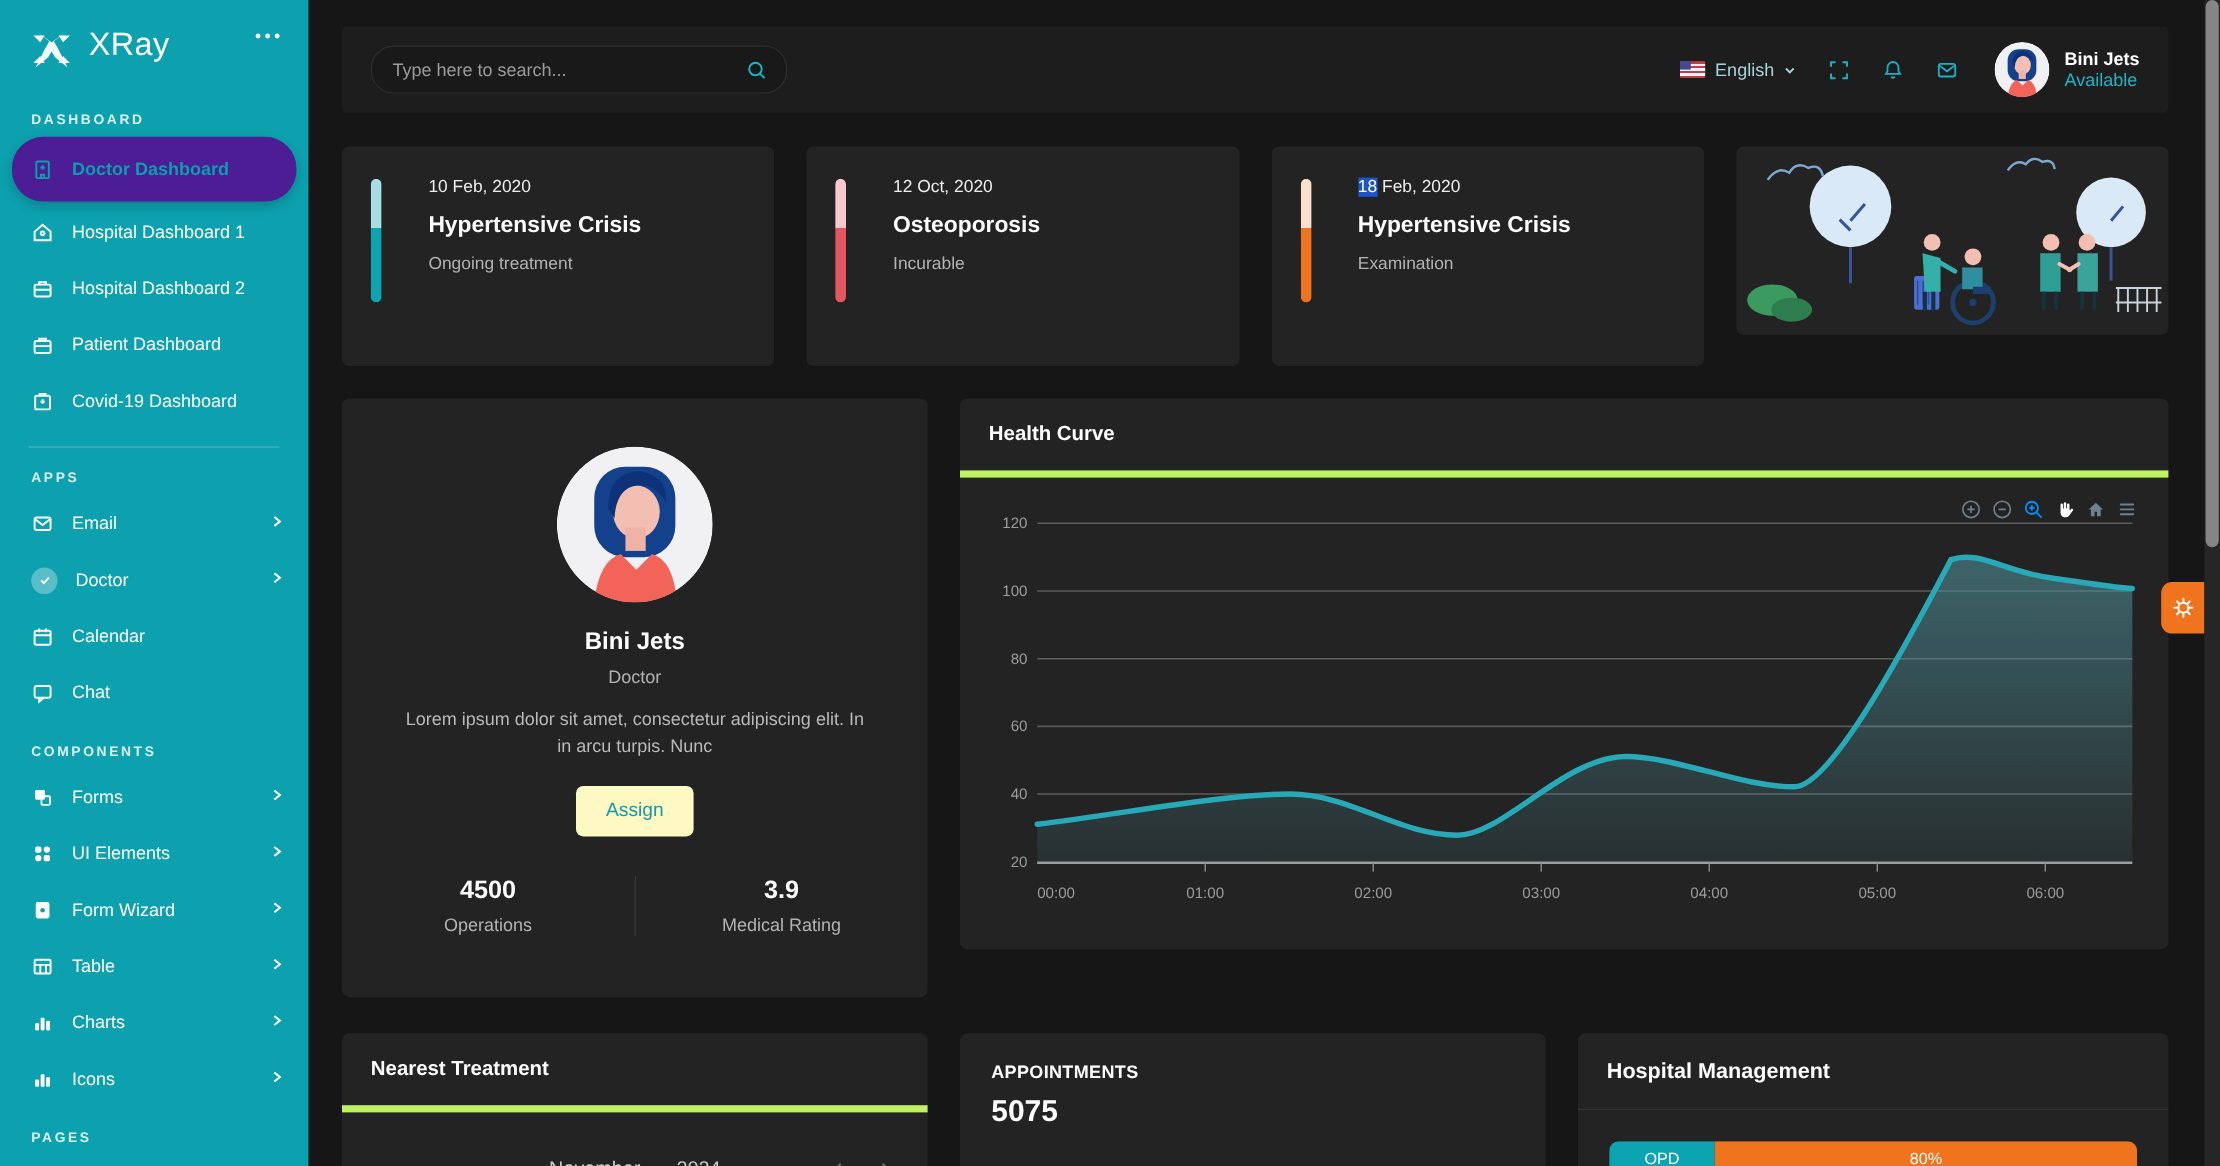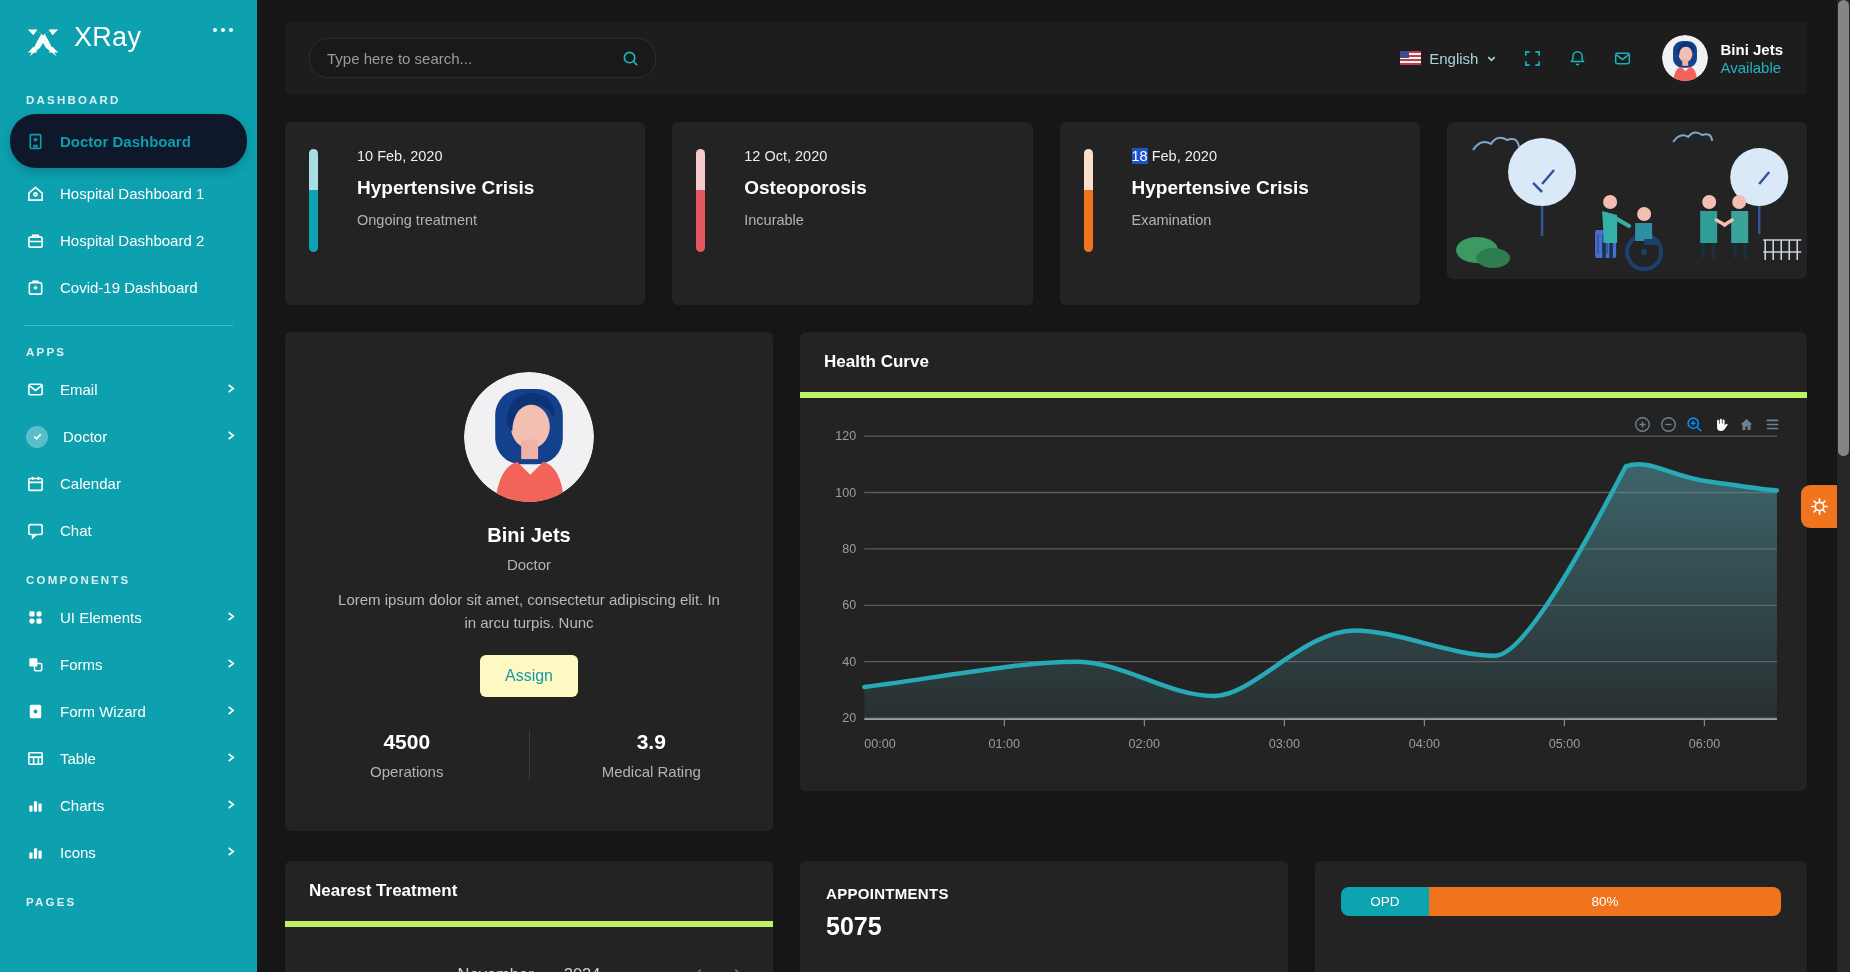--- a/index.html
+++ b/index.html
@@ -11,21 +11,21 @@
   .logo-row{display:flex;align-items:flex-start;padding:22px 24px 14px 24px}
   .brand-name{font-size:27px;font-weight:500;margin-left:12px;letter-spacing:.3px}
   .menu-dots{margin-left:auto;display:flex;gap:4px;cursor:pointer;padding:6px 0}
   .menu-dots i{width:4px;height:4px;border-radius:50%;background:#fff;display:block}
   .section-title{padding:0 26px;margin:20px 0 8px;font-size:11.5px;letter-spacing:2.2px;
                  color:rgba(255,255,255,.85);font-weight:600}
   .nav-item{display:flex;align-items:center;height:47px;padding:0 20px 0 26px;font-size:15px;
             gap:15px;cursor:pointer;color:#fff}
   .nav-item svg{flex:0 0 auto}
   .nav-item .chev{margin-left:auto}
-  .nav-item.active{background:#0f172a;color:#0a9fad;border-radius:26px;margin:2px 10px;height:54px;
+  .nav-item.active{background:#4c1d95;color:#0a9fad;border-radius:26px;margin:2px 10px;height:54px;
                    padding-left:16px;font-weight:600;box-shadow:0 4px 10px rgba(0,0,0,.18)}
   .side-divider{border-top:1px solid rgba(255,255,255,.28);margin:14px 24px 4px 24px}
   .badge-circle{width:22px;height:22px;border-radius:50%;background:rgba(255,255,255,.32);
                 display:flex;align-items:center;justify-content:center}
 
   
   .main{position:absolute;left:257px;top:0;right:13px;bottom:0;padding:22px 30px 0 28px}
 
   
   .topbar{height:72px;background:#1d1d1d;border-radius:4px;display:flex;align-items:center;padding:0 24px}
@@ -157,20 +157,29 @@
       <svg width="19" height="19" viewBox="0 0 20 20" fill="none" stroke="currentColor" stroke-width="1.7">
         <rect x="3" y="6.5" width="14" height="10.5" rx="1.5"></rect>
           <path d="M7 6.5V4.5h6v2M3 11h14"></path>
       </svg>
       </span>
     <span>Hospital Dashboard 2</span>
   </div>
   <div class="nav-item">
     <span style="display:flex">
       <svg width="19" height="19" viewBox="0 0 20 20" fill="none" stroke="currentColor" stroke-width="1.7">
+        <rect x="3" y="6.5" width="14" height="10.5" rx="1.5"></rect>
+          <path d="M7 6.5V4.5h6v2M3 11h14"></path>
+      </svg>
+      </span>
+    <span>Patient Dashboard</span>
+  </div>
+  <div class="nav-item">
+    <span style="display:flex">
+      <svg width="19" height="19" viewBox="0 0 20 20" fill="none" stroke="currentColor" stroke-width="1.7">
         <rect x="3.5" y="5" width="13" height="12" rx="1.5"></rect>
           <path d="M10 8.2v4M8 10.2h4M7.5 5V3.4h5V5"></path>
       </svg>
       </span>
     <span>Covid-19 Dashboard</span>
   </div>
 
   <div class="side-divider"></div>
   <div class="section-title">APPS</div>
 
@@ -213,43 +222,43 @@
       <svg width="19" height="19" viewBox="0 0 20 20" fill="none" stroke="currentColor" stroke-width="1.7">
         <rect x="3" y="3.8" width="14" height="10.4" rx="1.8"></rect>
           <path d="M7 14.2v3.4l4-3.4"></path>
       </svg>
       </span>
     <span>Chat</span>
   </div>
 
   <div class="section-title">COMPONENTS</div>
 
+  <div class="nav-item">
+    <span style="display:flex">
+      <svg width="19" height="19" viewBox="0 0 20 20">
+        <rect x="3.5" y="3.5" width="8.5" height="8.5" rx="1" fill="currentColor"></rect>
+        <rect x="9" y="9" width="7.5" height="7.5" rx="1" fill="none" stroke="currentColor" stroke-width="1.6"></rect>
+      </svg>
+      </span>
+    <span>Forms</span>
+    <span class="chev">
+      <svg width="13" height="13" viewBox="0 0 14 14" fill="none" stroke="currentColor" stroke-width="1.8">
+          <path d="M5 3l5 4-5 4"></path>
+        </svg></span>
+  </div>
   <div class="nav-item">
     <span style="display:flex">
       <svg width="19" height="19" viewBox="0 0 20 20" fill="currentColor">
         <rect x="3.5" y="3.5" width="5.5" height="5.5" rx="1.5"></rect>
           <rect x="11" y="3.5" width="5.5" height="5.5" rx="2.7"></rect>
         <rect x="3.5" y="11" width="5.5" height="5.5" rx="2.7"></rect>
           <rect x="11" y="11" width="5.5" height="5.5" rx="1.5"></rect>
       </svg>
       </span>
     <span>UI Elements</span>
-    <span class="chev">
-      <svg width="13" height="13" viewBox="0 0 14 14" fill="none" stroke="currentColor" stroke-width="1.8">
-          <path d="M5 3l5 4-5 4"></path>
-        </svg></span>
-  </div>
-  <div class="nav-item">
-    <span style="display:flex">
-      <svg width="19" height="19" viewBox="0 0 20 20">
-        <rect x="3.5" y="3.5" width="8.5" height="8.5" rx="1" fill="currentColor"></rect>
-        <rect x="9" y="9" width="7.5" height="7.5" rx="1" fill="none" stroke="currentColor" stroke-width="1.6"></rect>
-      </svg>
-      </span>
-    <span>Forms</span>
     <span class="chev">
       <svg width="13" height="13" viewBox="0 0 14 14" fill="none" stroke="currentColor" stroke-width="1.8">
           <path d="M5 3l5 4-5 4"></path>
         </svg></span>
   </div>
   <div class="nav-item">
     <span style="display:flex">
       <svg width="19" height="19" viewBox="0 0 20 20">
         <rect x="4" y="2.8" width="12" height="14.4" rx="1.8" fill="currentColor"></rect>
         <circle cx="10" cy="10" r="2" fill="#0DA0AE"></circle>
@@ -572,20 +581,21 @@
               <stop offset="100%" stop-color="#8c969b" stop-opacity="0.04"></stop>
             </linearGradient>
           </defs>
           <path d="M0,74 C28,70 58,62 88,55 C112,49 132,47 148,53 C162,58 170,72 188,75 C206,78 224,69 256,65 C292,61 330,60 352,64 C366,67 374,72 386,68 C400,63 408,44 424,45 C438,46 446,66 460,71 C470,74 478,60 488,52 L488,118 L0,118 Z" fill="url(#spfill)"></path>
           <path d="M0,74 C28,70 58,62 88,55 C112,49 132,47 148,53 C162,58 170,72 188,75 C206,78 224,69 256,65 C292,61 330,60 352,64 C366,67 374,72 386,68 C400,63 408,44 424,45 C438,46 446,66 460,71 C470,74 478,60 488,52" fill="none" stroke="#27a9b8" stroke-width="3.4" stroke-linecap="round"></path>
         </svg>
       </div>
     </div>
 
     <div class="hosp-card">
+      <div class="hosp-head">Hospital Management</div>
       <div class="hosp-body">
         <div class="hbar">
           <div class="seg-teal" style="width:20%">OPD</div>
           <div class="seg-orange">80%</div>
         </div>
 
       </div>
     </div>
   </div>
 </div>

